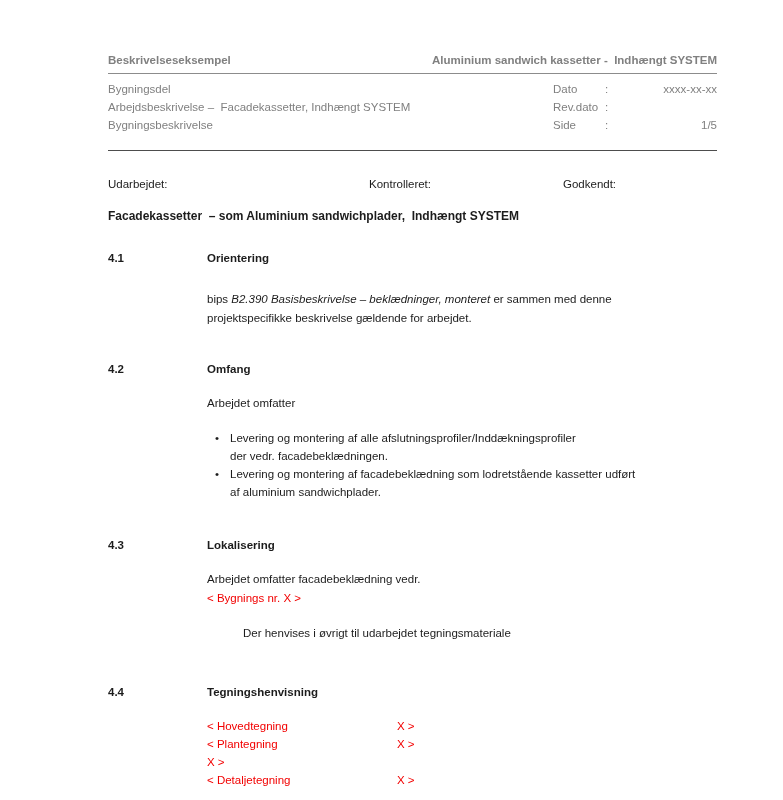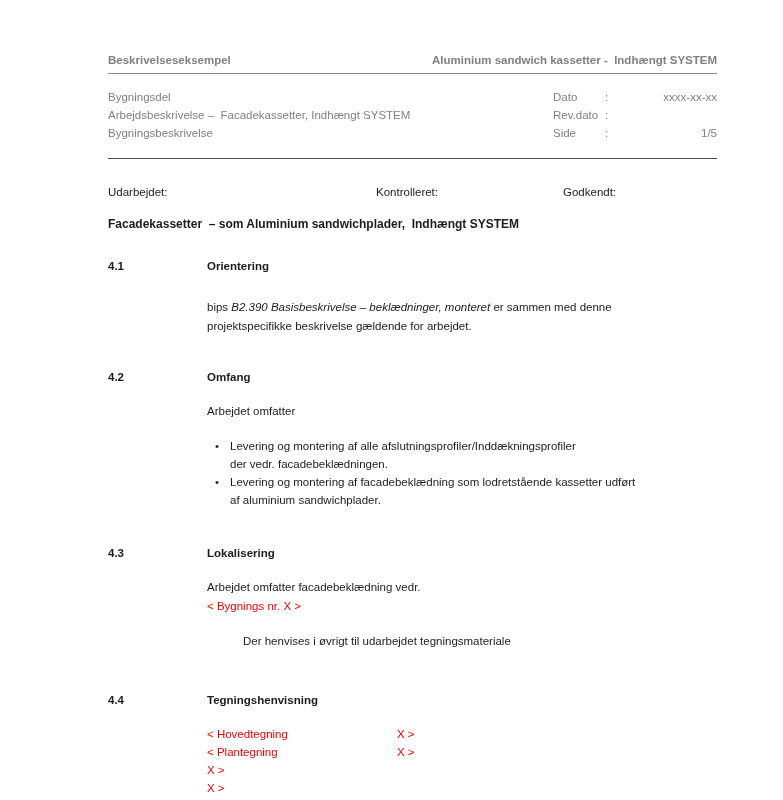--- a/index.html
+++ b/index.html
@@ -19,31 +19,31 @@
   }
   .page{width:783px;height:672px;padding:52px 66px 0 108px;}
   .pre{white-space:pre-wrap;}
 
   
   .hdr-row{display:flex;justify-content:space-between;align-items:baseline;
     font-weight:bold;color:var(--gray);line-height:16px;}
   .rule-top{border:none;border-top:1px solid var(--rule-light);margin:5px 0 0 0;}
   .rule-bottom{border:none;border-top:1px solid var(--rule-dark);margin:16px 0 0 0;}
 
-  .meta{display:flex;margin-top:14px;color:var(--gray);line-height:18px;}
+  .meta{display:flex;margin-top:6px;color:var(--gray);line-height:18px;}
   .meta-left{flex:1;}
   .meta-right{width:164px;}
   .meta-right .mrow{display:grid;grid-template-columns:52px 12px 1fr;}
   .meta-right .mval{text-align:right;}
 
   
   .sig-row{position:relative;height:14px;margin-top:26px;line-height:14px;}
   .sig-row .sig{position:absolute;top:0;}
   .sig-prepared{left:0;}
-  .sig-checked{left:224px;padding-left:44px;}
+  .sig-checked{left:217px;padding-left:44px;}
   .sig-approved{left:455px;}
 
   .doc-main-title{margin-top:18px;font-weight:bold;font-size:12px;line-height:15px;}
 
   
   .section{display:grid;grid-template-columns:99px 1fr;}
   .sec-41{margin-top:26px;}
   .sec-42{margin-top:21px;}
   .sec-43{margin-top:36px;}
   .sec-44{margin-top:41px;}
@@ -155,19 +155,20 @@
           <span>X &gt;</span>
         </div>
         <div class="drawing-row">
           <span class="dlabel">&lt; Plantegning</span>
           <span>X &gt;</span>
         </div>
         <div class="drawing-row">
           <span>X &gt;</span>
         </div>
         <div class="drawing-row">
+          <span class="dlabel">&lt; Detaljetegning</span>
           <span>X &gt;</span>
         </div>
       </div>
     </div>
   </div>
 
 </div>
 
 </body></html>

